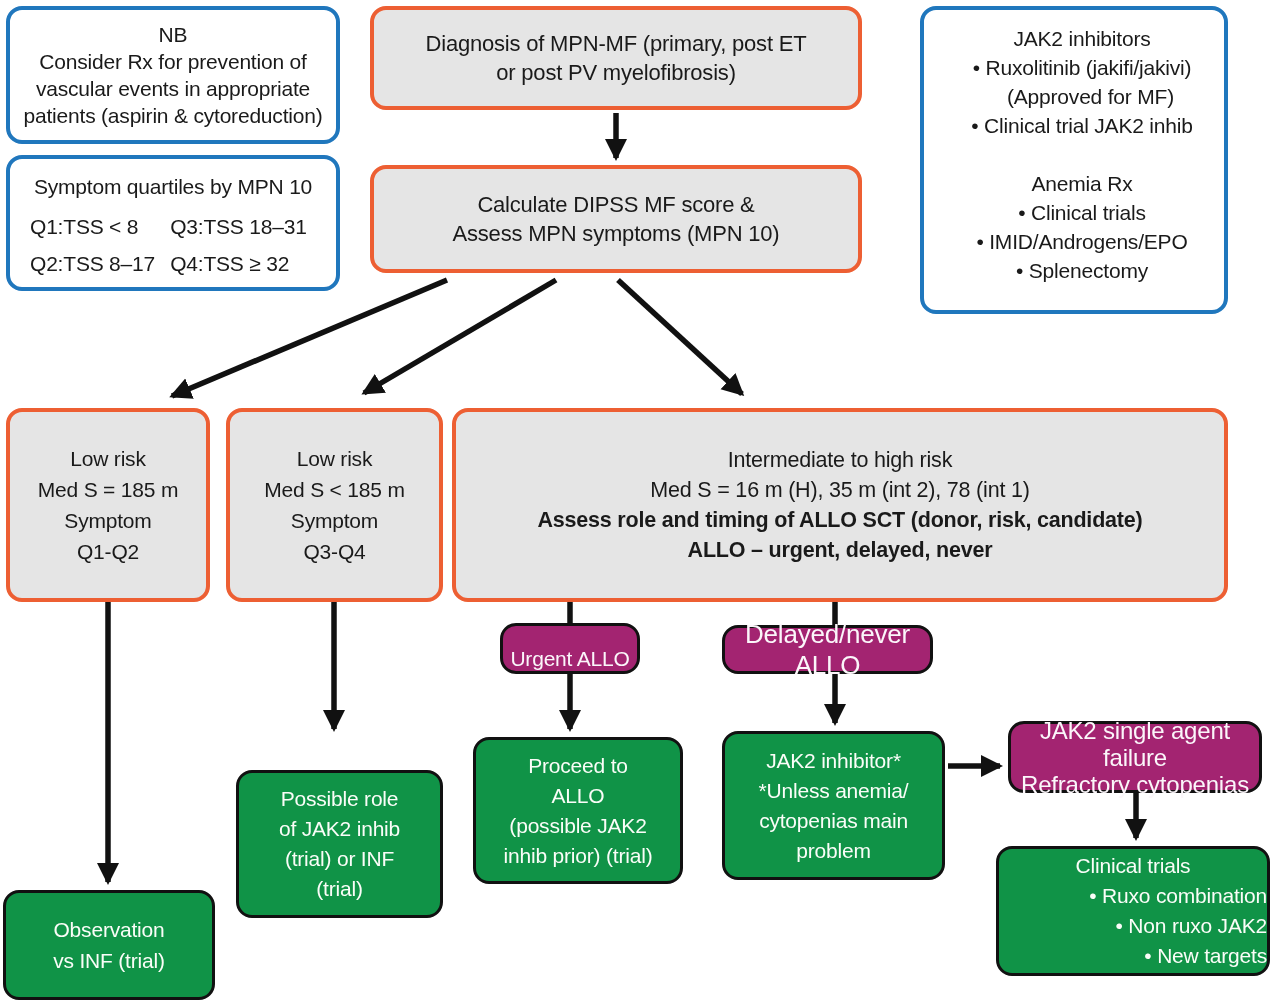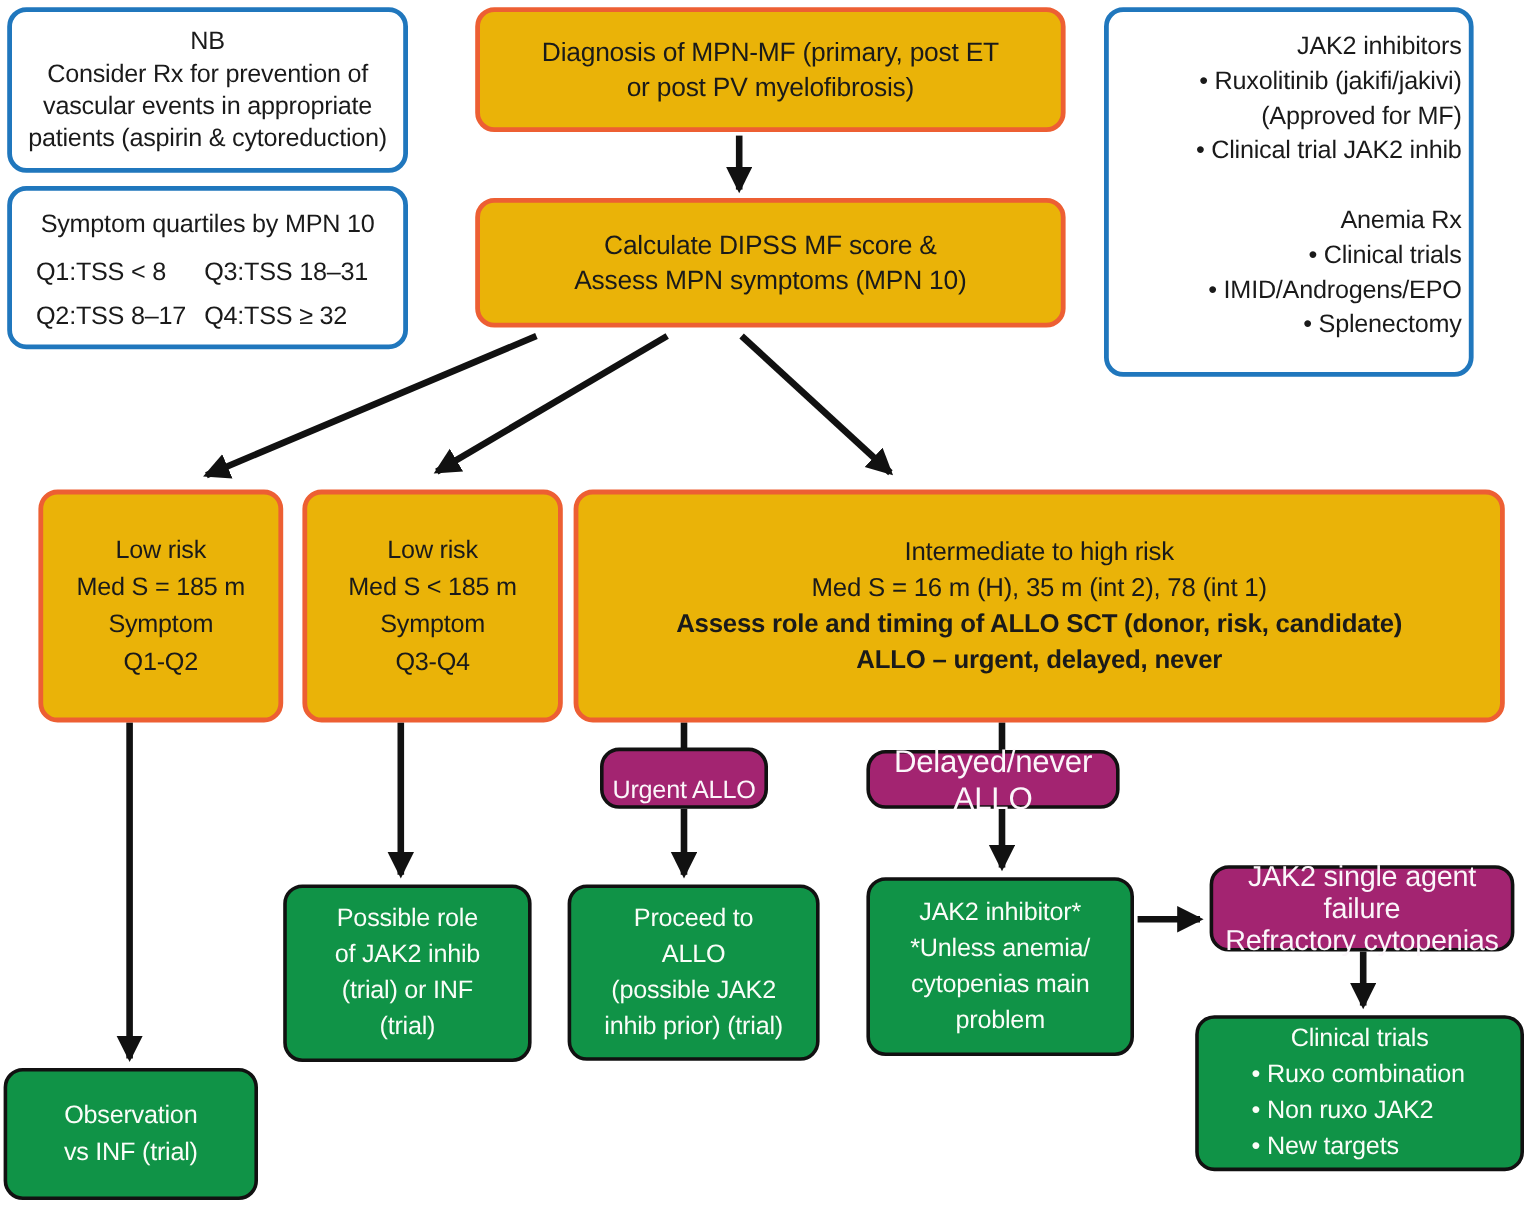--- a/index.html
+++ b/index.html
@@ -5,47 +5,47 @@
   :root{
     --orange:#ED5F33; --blue:#2077BD; --green:#109347; --purple:#A32471; --ink:#1A1A1A;
   }
   html,body{margin:0;padding:0;background:#fff;}
   #canvas{
     position:relative; width:1280px; height:1008px; background:#fff; overflow:hidden;
     font-family:"Liberation Sans","DejaVu Sans",sans-serif; color:var(--ink);
     letter-spacing:-0.2px;
   }
   .box{position:absolute; box-sizing:border-box; display:flex; flex-direction:column; justify-content:center; text-align:center;border-radius:16px;}
-  .o{border:4px solid var(--orange); background:#eab308;margin-left:26px;}
+  .o{border:4px solid var(--orange); background:#e5e5e5;}
   .b{border:4px solid var(--blue); background:#fff;}
   .g{background:var(--green); border:3px solid #111; color:#FAFDF8;}
   .p{background:var(--purple); border:3px solid #111; color:#FBF6FA;}
   .bold{font-weight:700;}
   svg.arrows{position:absolute; left:0; top:0; pointer-events:none;}
 
   #nb{left:6px; top:6px; width:334px; height:138px; font-size:21px; line-height:27px;}
   #quartiles{left:6px; top:155px; width:334px; height:136px; font-size:21px; justify-content:flex-start; padding-top:14px;}
   .q-title{line-height:27px; margin-bottom:15px;}
   .q-grid{display:grid; grid-template-columns:48% 52%; row-gap:13px; text-align:left; padding:0 14px 0 20px;}
   #diagnosis{left:370px; top:6px; width:492px; height:104px; font-size:22px; line-height:29px;}
   #calculate{left:370px; top:165px; width:492px; height:108px; font-size:22px; line-height:29px;}
-  #jak2note{left:920px; top:6px; width:308px; height:308px; font-size:21px; line-height:29px; text-align:right; justify-content:flex-start; padding:14px 6px 0 22px;}
+  #jak2note{left:920px; top:6px; width:308px; height:308px; font-size:21px; line-height:29px; text-align:center; justify-content:flex-start; padding:14px 6px 0 22px;}
   #jak2note .cont{padding-left:17px;}
   #jak2note .spacer{height:29px;}
   #lr1{left:6px; top:408px; width:204px; height:194px; font-size:21px; line-height:31px;}
   #lr2{left:226px; top:408px; width:217px; height:194px; font-size:21px; line-height:31px;}
   #inthigh{left:452px; top:408px; width:776px; height:194px; font-size:21.5px; line-height:30px;}
   #urgent{left:500px; top:623px; width:140px; height:51px; font-size:21px;justify-content:flex-end;}
   #delayed{left:722px; top:625px; width:211px; height:49px; font-size:26px;justify-content:center;}
-  #possible{left:236px; top:737px; width:207px; height:148px; font-size:21px; line-height:30px;}
+  #possible{left:236px; top:770px; width:207px; height:148px; font-size:21px; line-height:30px;}
   #proceed{left:473px; top:737px; width:210px; height:147px; font-size:21px; line-height:30px;}
   #jak2inh{left:722px; top:731px; width:223px; height:149px; font-size:21px; line-height:30px;}
   #failure{left:1008px; top:721px; width:254px; height:72px; font-size:24px; line-height:27px;}
   #trials{left:996px; top:846px; width:274px; height:130px; font-size:21px; line-height:30px;}
-  #trials .t-bullet{text-align:left; padding-left:44px;}
+  #trials .t-bullet{text-align:right; padding-left:44px;}
   #obs{left:3px; top:890px; width:212px; height:110px; font-size:21px; line-height:31px;}
 </style>
 </head>
 <body>
 
 <div id="canvas">
 
   <svg class="arrows" width="1280" height="1008" viewBox="0 0 1280 1008">
     <defs>
       <marker id="ah" markerUnits="userSpaceOnUse" markerWidth="26" markerHeight="26" refX="19" refY="11" orient="auto">

